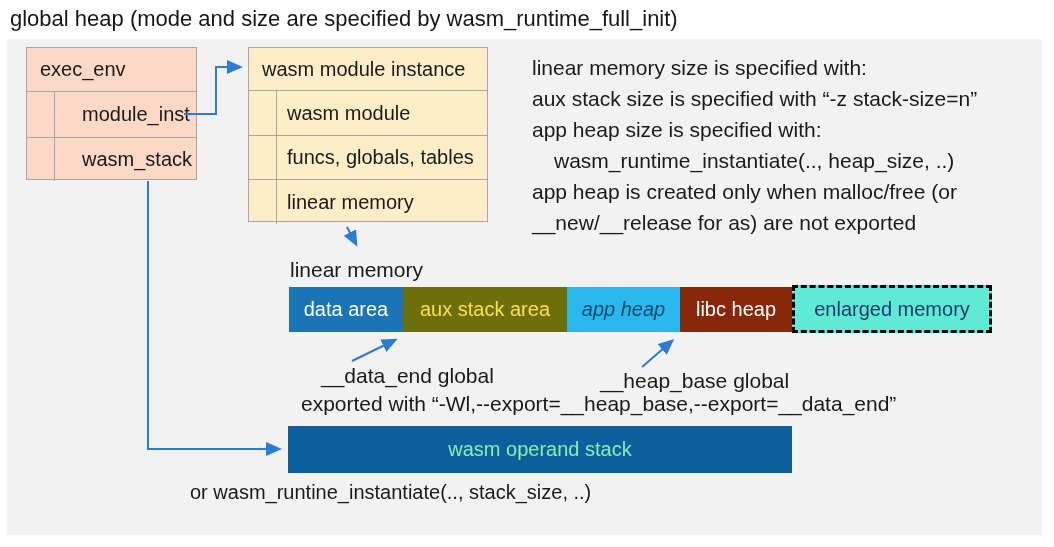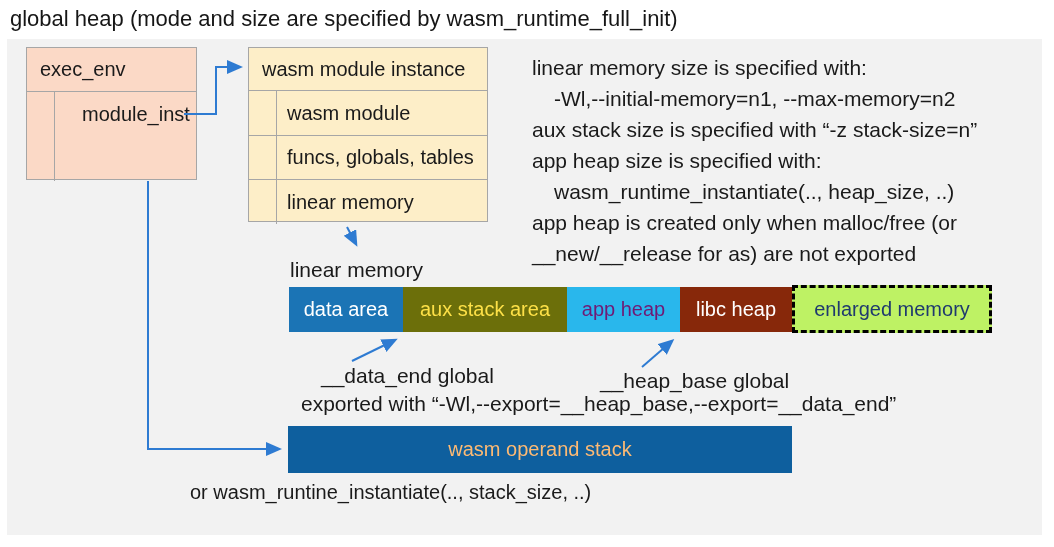--- a/index.html
+++ b/index.html
@@ -43,66 +43,66 @@
   .seg-app    { left:567px; width:113px; background:#29b7ec; color:#fff; }
   .seg-libc   { left:680px; width:112px; background:#87280a; color:#fff; }
   .seg-enlarged { left:792px; top:285px; width:200px; height:48px; background:#fdfdfd; border:3px dashed #000; color:#1f3a6e; }
 
   .ann { font-size:21px; white-space:nowrap; }
   .ann-dataend { left:321px; top:364px; }
   .ann-heapbase { left:600px; top:369px; }
   .ann-exported { left:301px; top:392px; }
 
   
-  .op-stack { left:288px; top:426px; width:504px; height:47px; background:#0e5f9e; color:#fdba74; display:flex; align-items:center; justify-content:center; font-size:20px; }
+  .op-stack { left:288px; top:426px; width:504px; height:47px; background:#0e5f9e; color:#86efac; display:flex; align-items:center; justify-content:center; font-size:20px; }
   .bottom-notes { left:190px; top:481px; font-size:20px; line-height:23px; white-space:nowrap; }
 
   svg.overlay { position:absolute; left:0; top:0; width:1054px; height:547px; pointer-events:none; }
   svg.overlay path.c { fill:none; stroke:#2e7bd2; stroke-width:2; }
 </style>
 </head>
 <body>
 
 <div class="stage">
 
   <div class="abs panel" style="background-color: rgb(242, 242, 242);"></div>
 
   <div class="abs title">global heap (mode and size are specified by wasm_runtime_full_init)</div>
 
   <div class="abs struct exec-box" style="background-color: rgb(251, 217, 198); padding-left: 48px;">
     <div class="hdr">exec_env</div>
     <div class="row r1">module_inst</div>
+    <div class="row r2">wasm_stack</div>
     <div class="vline"></div>
   </div>
 
   <div class="abs struct inst-box" style="background-color: rgb(253, 238, 200);">
     <div class="hdr">wasm module instance</div>
     <div class="row r1">wasm module</div>
     <div class="row r2">funcs, globals, tables</div>
     <div class="row r3">linear memory</div>
     <div class="vline"></div>
   </div>
 
   <div class="abs side-notes">
     <div class="line">linear memory size is specified with:</div>
-    <div class="line indent">-Wl,--initial-memory=n1, --max-memory=n2</div>
     <div class="line">aux stack size is specified with “-z stack-size=n”</div>
     <div class="line">app heap size is specified with:</div>
     <div class="line indent">wasm_runtime_instantiate(.., heap_size, ..)</div>
     <div class="line">app heap is created only when malloc/free (or</div>
     <div class="line">__new/__release for as) are not exported</div>
   </div>
 
   <div class="abs lm-label">linear memory</div>
 
   <div class="abs seg seg-data" style="background-color: rgb(27, 116, 181); color: rgb(255, 255, 255);">data area</div>
   <div class="abs seg seg-aux" style="background-color: rgb(108, 111, 10); color: #fde047;">aux stack area</div>
-  <div class="abs seg seg-app" style="background-color: rgb(41, 183, 236); color: #701a75;">app heap</div>
+  <div class="abs seg seg-app" style="background-color: rgb(41, 183, 236); color: #0c4a6e; font-style: italic;">app heap</div>
   <div class="abs seg seg-libc" style="background-color: rgb(135, 40, 10); color: rgb(255, 255, 255);">libc heap</div>
-  <div class="abs seg seg-enlarged" style="background-color: #bef264; color: rgb(31, 58, 110);">enlarged memory</div>
+  <div class="abs seg seg-enlarged" style="background-color: #5eead4; color: rgb(31, 58, 110);">enlarged memory</div>
 
   <div class="abs ann ann-dataend">__data_end global</div>
   <div class="abs ann ann-heapbase">__heap_base global</div>
   <div class="abs ann ann-exported">exported with “-Wl,--export=__heap_base,--export=__data_end”</div>
 
   <div class="abs op-stack" style="background-color: rgb(14, 95, 158);">wasm operand stack</div>
 
   <div class="abs bottom-notes">
     <div class="line">or wasm_runtine_instantiate(.., stack_size, ..)</div>
   </div>

